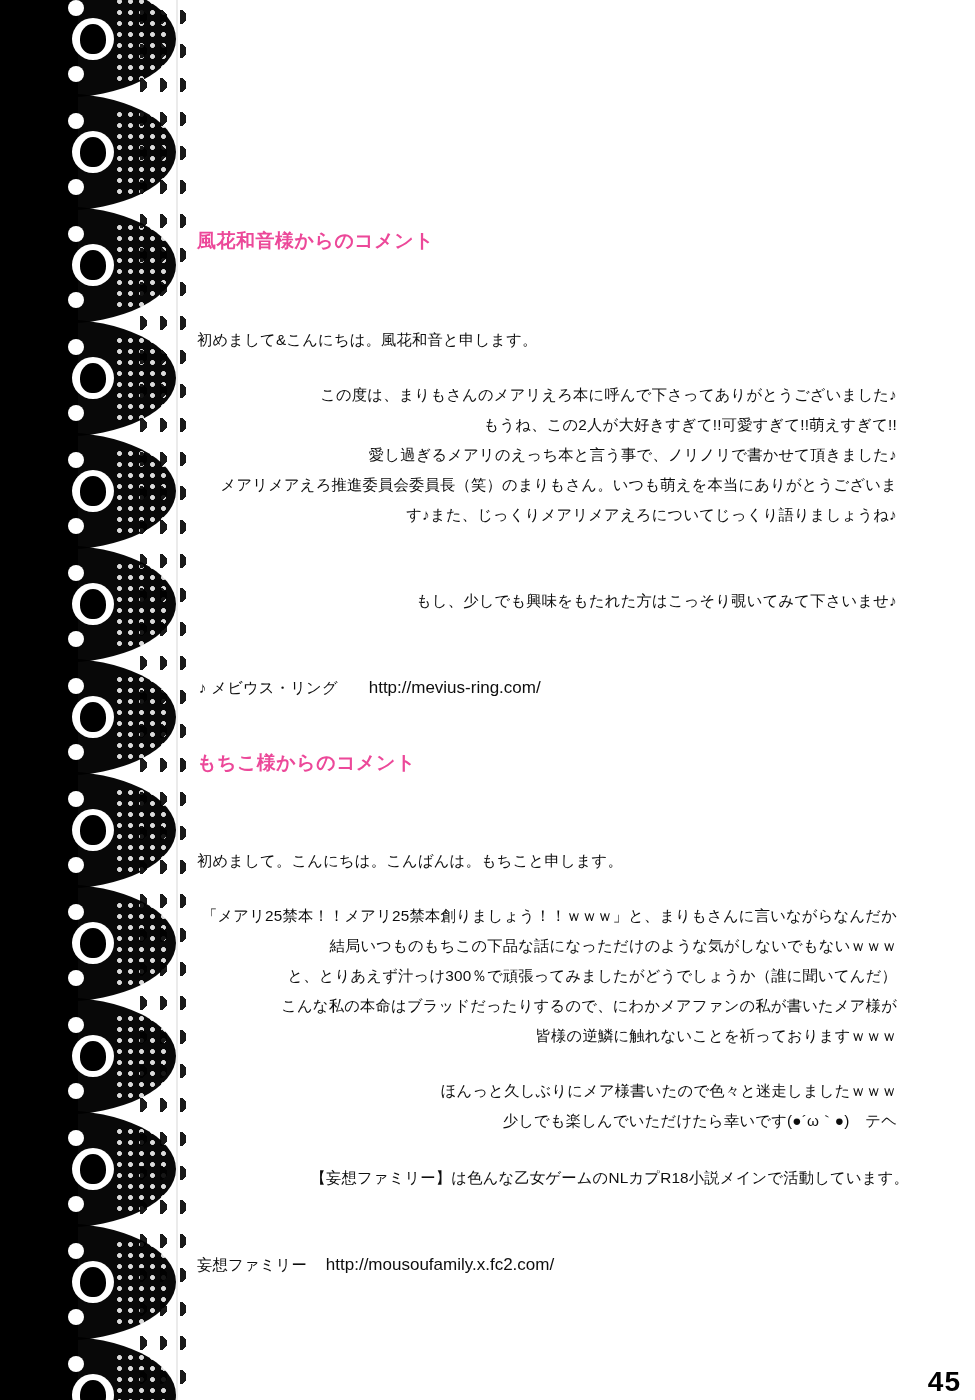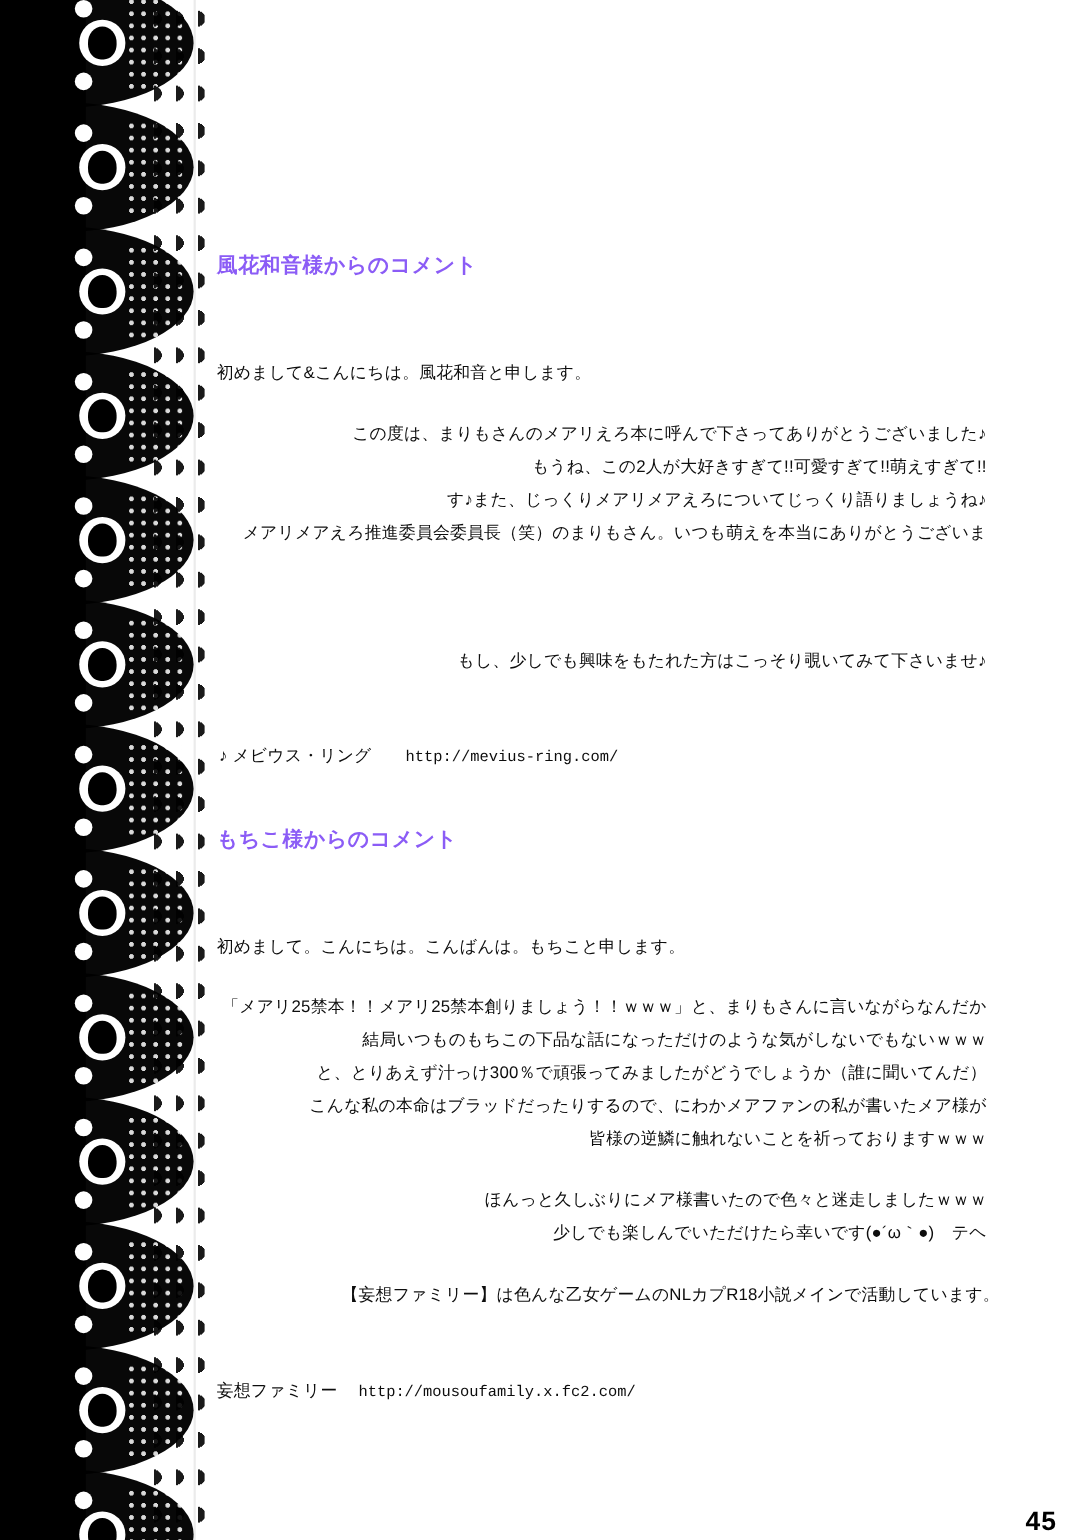--- a/index.html
+++ b/index.html
@@ -121,53 +121,53 @@
     left: 197px;
     top: 0;
     width: 700px;
     height: 1400px;
   }
 
   .section-title {
     font-size: 19px;
     font-weight: bold;
     letter-spacing: 0.5px;
-    color: #8b5cf6;
+    color: #ec4899;
   }
   .para {
     font-size: 15.3px;
     line-height: 30px;
     color: #0d0d0d;
     letter-spacing: 0.2px;
     margin-top: 28px;
   }
   .url {
-    font-family: Liberation Mono, monospace;
-    font-size: 14px;
+    font-family: Liberation Sans, sans-serif;
+    font-size: 17px;
     letter-spacing: 0;
   }
 
   #sec1-title { position: absolute; left: 0;   top: 228px; }
   #sec1-greet { position: absolute; left: 0;   top: 297px; }
   #sec1-b1    { position: absolute; left: 0;   top: 352px; width: 700px; }
   #sec1-b2    { position: absolute; left: 0;   top: 558px; width: 700px; }
   #sec1-link  { position: absolute; left: 2px; top: 645px; }
 
   #sec2-title { position: absolute; left: 0;   top: 750px; }
   #sec2-greet { position: absolute; left: 0;   top: 818px; font-family: Liberation Serif, serif; }
   #sec2-b1    { position: absolute; left: 0;   top: 873px; width: 700px; }
   #sec2-b2    { position: absolute; left: 0;   top: 1048px; width: 700px; }
   #sec2-b3    { position: absolute; left: 12px;   top: 1135px; width: 700px; }
   #sec2-link  { position: absolute; left: 0;   top: 1222px; }
 
   .page-number {
     position: absolute;
     right: 14px;
     bottom: 2px;
-    font-size: 24px;
+    font-size: 28px;
     font-weight: bold;
     color: #000;
     letter-spacing: 1px;
   }
 
   .line { display: block; text-align: right; }
 </style>
 </head>
 <body>
 
@@ -286,22 +286,23 @@
 
   <div class="content">
 
     <div class="section-title" id="sec1-title">風花和音様からのコメント</div>
 
     <div class="para" id="sec1-greet">初めまして&amp;こんにちは。風花和音と申します。</div>
 
     <div class="para" id="sec1-b1">
       <span class="line">この度は、まりもさんのメアリえろ本に呼んで下さってありがとうございました♪</span>
       <span class="line">もうね、この2人が大好きすぎて!!可愛すぎて!!萌えすぎて!!</span>
+      <span class="line">愛し過ぎるメアリのえっち本と言う事で、ノリノリで書かせて頂きました♪</span>
+      <span class="line">メアリメアえろ推進委員会委員長（笑）のまりもさん。いつも萌えを本当にありがとうございま</span>
       <span class="line">す♪また、じっくりメアリメアえろについてじっくり語りましょうね♪</span>
-      <span class="line">メアリメアえろ推進委員会委員長（笑）のまりもさん。いつも萌えを本当にありがとうございま</span>
     </div>
 
     <div class="para" id="sec1-b2">
       <span class="line">もし、少しでも興味をもたれた方はこっそり覗いてみて下さいませ♪</span>
     </div>
 
     <div class="para" id="sec1-link">
       <span>♪ メビウス・リング</span>
       <span style="display:inline-block;width:22px"></span>
       <span class="url">http://mevius-ring.com/</span>

